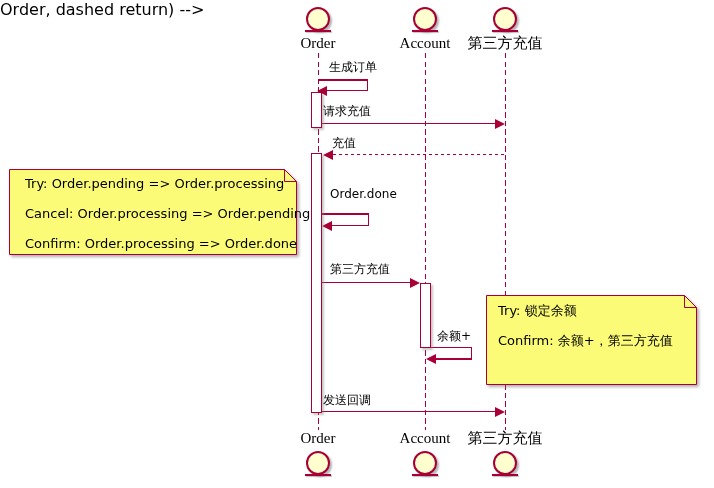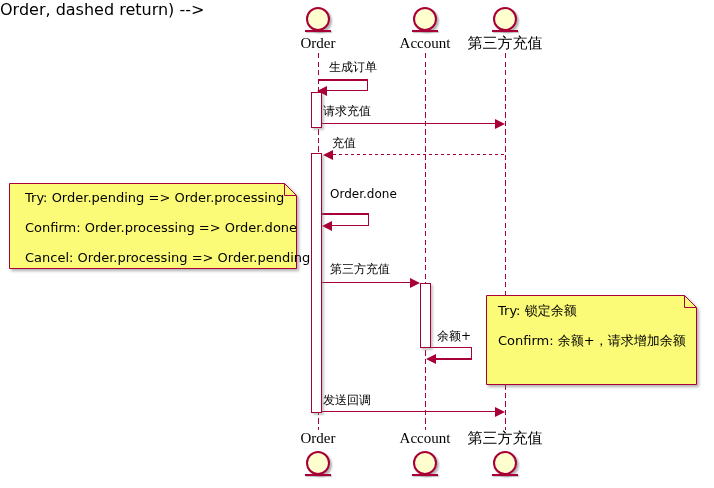--- a/index.html
+++ b/index.html
@@ -87,29 +87,29 @@
   <div class="mlabel" style="left:323px;top:104px">请求充值</div>
   <div class="hline" style="left:322px;top:122.5px;width:174px"></div>
   <div class="arr-r" style="left:495px;top:118.5px"></div>
 
    Order, dashed return) --&gt;
   <div class="mlabel" style="left:332px;top:136px">充值</div>
   <div class="dline" style="left:333px;top:153.5px;width:172px"></div>
   <div class="arr-l" style="left:323px;top:149.5px"></div>
 
   
-  <div class="note" style="left:9px;top:183px;width:288px;height:86px">
+  <div class="note" style="left:9px;top:169px;width:288px;height:86px">
     <svg width="288" height="86" viewBox="0 0 288 86">
       <polygon points="0.5,0.5 275.5,0.5 287.5,12.5 287.5,85.5 0.5,85.5" fill="#FBFB77" stroke="#A80036" stroke-width="1"></polygon>
       <polyline points="275.5,0.5 275.5,12.5 287.5,12.5" fill="none" stroke="#A80036" stroke-width="1"></polyline>
     </svg>
     <div class="note-text nt-left">
       <p>Try: Order.pending =&gt; Order.processing</p>
+      <p>Cancel: Order.processing =&gt; Order.pending</p>
       <p>Confirm: Order.processing =&gt; Order.done</p>
-      <p>Cancel: Order.processing =&gt; Order.pending</p>
     </div>
   </div>
 
   
   <div class="mlabel" style="left:330px;top:187px">Order.done</div>
   <div class="hline" style="left:322px;top:213px;width:47px"></div>
   <div class="vline" style="left:367.5px;top:213px;height:13px"></div>
   <div class="hline" style="left:332px;top:224.5px;width:37px"></div>
   <div class="arr-l" style="left:322px;top:220.5px"></div>
 
@@ -119,21 +119,21 @@
   <div class="arr-r" style="left:410px;top:277.5px"></div>
 
   
   <div class="note" style="left:486px;top:295px;width:211px;height:90px">
     <svg width="211" height="90" viewBox="0 0 211 90">
       <polygon points="0.5,0.5 198.5,0.5 210.5,12.5 210.5,89.5 0.5,89.5" fill="#FBFB77" stroke="#A80036" stroke-width="1"></polygon>
       <polyline points="198.5,0.5 198.5,12.5 210.5,12.5" fill="none" stroke="#A80036" stroke-width="1"></polyline>
     </svg>
     <div class="note-text nt-right">
       <p>Try: 锁定余额</p>
-      <p>Confirm: 余额+，请求增加余额</p>
+      <p>Confirm: 余额+，第三方充值</p>
     </div>
   </div>
 
   
   <div class="mlabel" style="left:437px;top:329px">余额+</div>
   <div class="hline" style="left:431px;top:346.5px;width:41px"></div>
   <div class="vline" style="left:470.5px;top:346.5px;height:13px"></div>
   <div class="hline" style="left:436px;top:358px;width:36px"></div>
   <div class="arr-l" style="left:426px;top:354px"></div>
 

